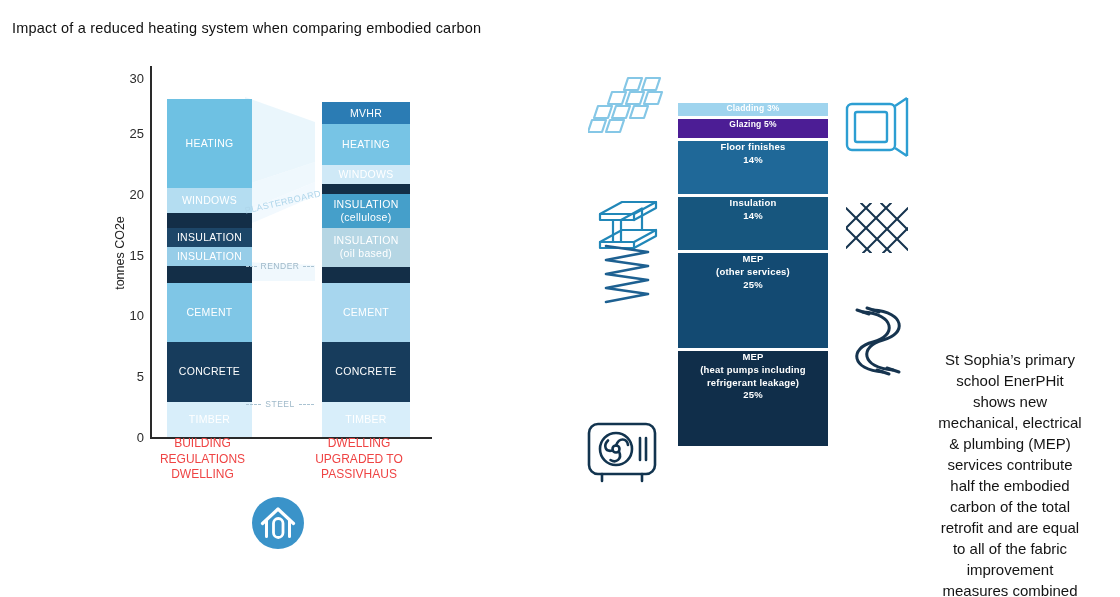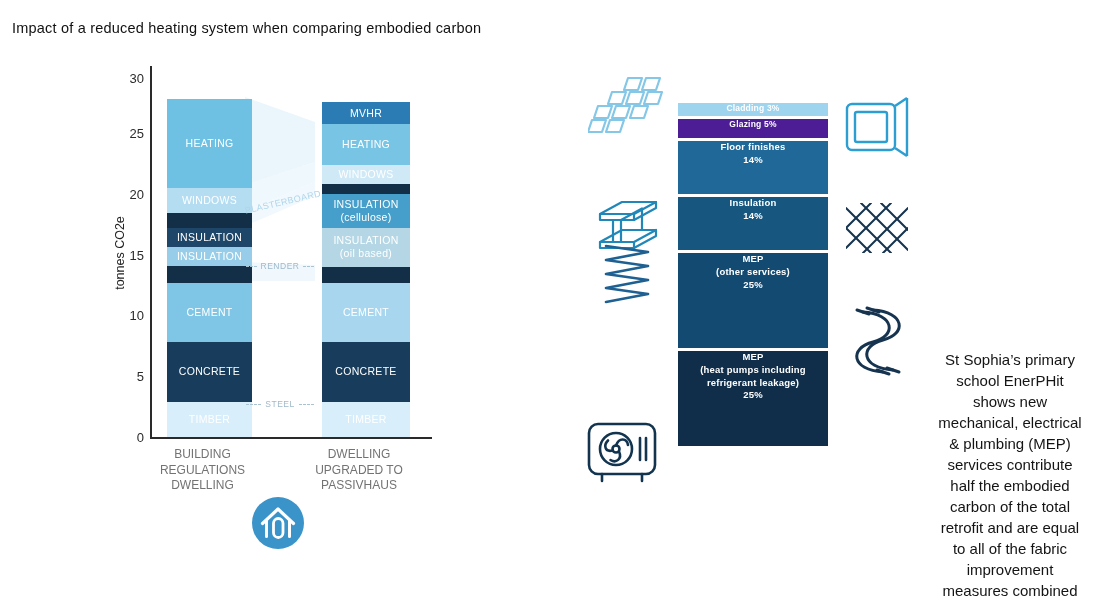--- a/index.html
+++ b/index.html
@@ -21,21 +21,21 @@
   .seg span{color:#fff;font-size:10.5px;letter-spacing:.3px;text-align:center;white-space:pre-line;line-height:1.25;}
 
   .connectors{position:absolute;left:245px;top:70px;}
 
   .ann-plasterboard{position:absolute;left:244px;top:197px;width:78px;font-size:9px;letter-spacing:.4px;color:#aed5ea;transform:rotate(-13deg);}
   .ann-dash{position:absolute;left:246px;width:68px;display:flex;align-items:center;gap:4px;font-size:8.5px;color:#9fb9c9;letter-spacing:.5px;}
   .ann-dash::before,.ann-dash::after{content:"";flex:1;border-top:1px dashed #aac3d2;}
   .ann-render{top:261px;}
   .ann-steel{top:399px;}
 
-  .cat{position:absolute;top:447px;text-align:center;font-size:12px;color:#737373;line-height:1.3;white-space:pre-line;}
+  .cat{position:absolute;top:436px;text-align:center;font-size:12px;color:#ef4444;line-height:1.3;white-space:pre-line;}
   .cat-left{left:145px;width:115px;}
   .cat-right{left:300px;width:118px;}
 
   .logo{position:absolute;left:250px;top:495px;width:56px;height:56px;}
 
   
   .funnel{position:absolute;left:678px;top:103px;width:150px;}
   .fseg{width:100%;border-radius:0;margin-bottom:3px;display:flex;align-items:flex-start;justify-content:center;overflow:hidden;}
   .flab{white-space:pre-line;color:#fff;text-align:center;font-size:9.5px;line-height:1.35;font-weight:600;letter-spacing:.2px;}
   .fseg.small .flab{font-size:8.5px;}

